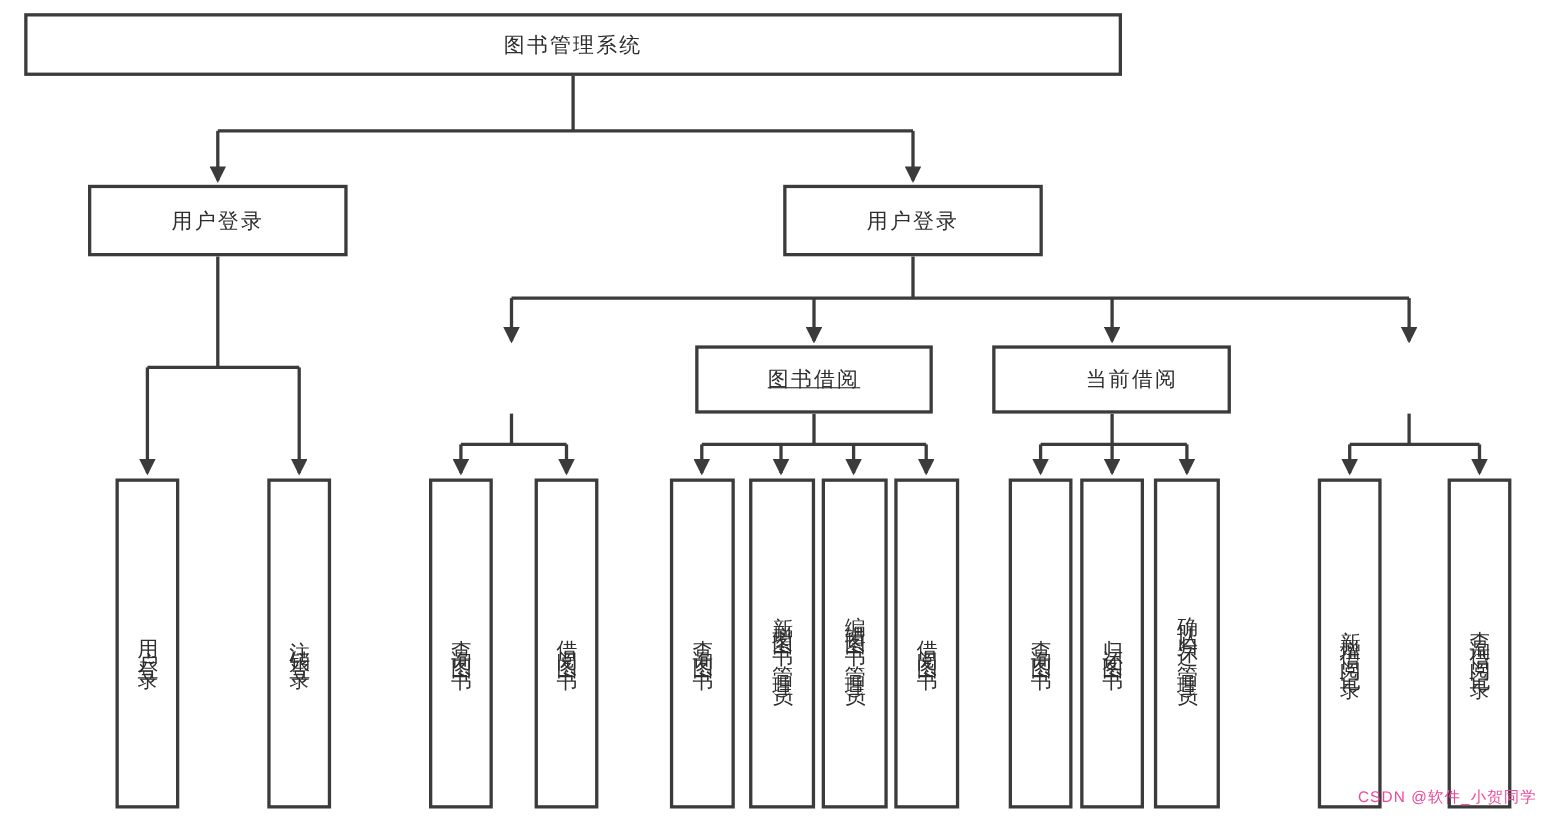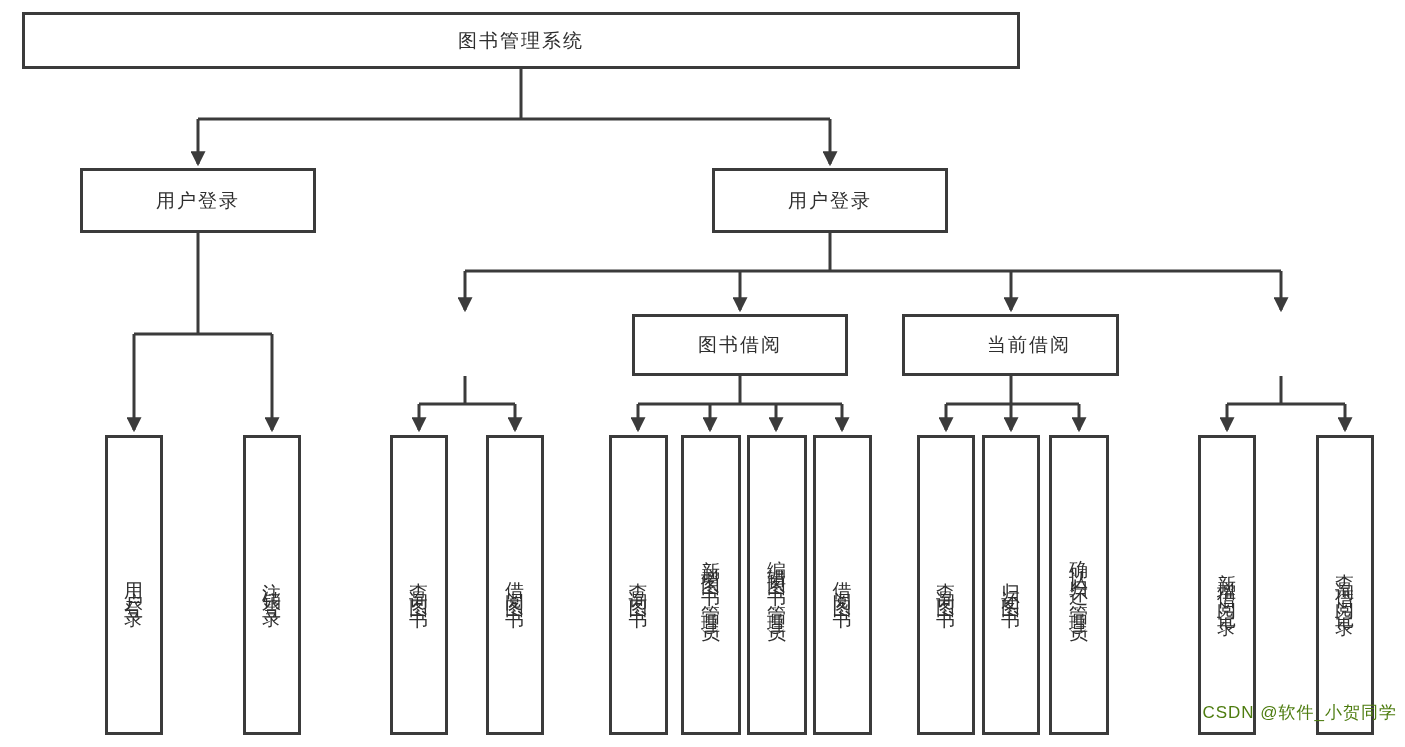--- a/index.html
+++ b/index.html
@@ -33,23 +33,23 @@
   .leaf .vtext {
     writing-mode: vertical-rl;
     text-orientation: mixed;
     letter-spacing: 9px;
     font-size: 19px;
     line-height: 1;
   }
   .watermark {
     position: absolute;
     right: 8px;
-    bottom: 19px;
-    font-size: 17px;
-    color: #4d7c0f;
+    bottom: 9px;
+    font-size: 14px;
+    color: #ec4899;
     letter-spacing: 1px;
     z-index: 5;
   }
 </style>
 </head>
 <body>
 
 <div id="canvas">
 
   <svg id="connectors" viewBox="0 0 1405 747" xmlns="http://www.w3.org/2000/svg">
@@ -100,21 +100,21 @@
       <path d="M1227 404 V430" marker-end="url(#ah)"></path>
       <path d="M1345 404 V430" marker-end="url(#ah)"></path>
     </g>
   </svg>
 
   <div class="node" style="left:22px; top:12px; width:998px; height:57px;">图书管理系统</div>
 
   <div class="node" style="left:80px; top:168px; width:236px; height:65px;">用户登录</div>
   <div class="node" style="left:712px; top:168px; width:236px; height:65px;">用户登录</div>
 
-  <div class="node" style="left:632px; top:314px; width:216px; height:62px;">图书借阅</div>
+  <div class="node" style="left:632px; top:314px; width:216px; height:62px;text-decoration:underline;">图书借阅</div>
   <div class="node" style="left:902px; top:314px; width:217px; height:62px;padding-left:37px;">当前借阅</div>
 
   <div class="node leaf" style="left:105px; top:435px; width:58px; height:300px;">
     <span class="vtext">用户登录</span>
   </div>
   <div class="node leaf" style="left:243px; top:435px; width:58px; height:300px;">
     <span class="vtext">注销登录</span>
   </div>
 
   <div class="node leaf" style="left:390px; top:435px; width:58px; height:300px;">

